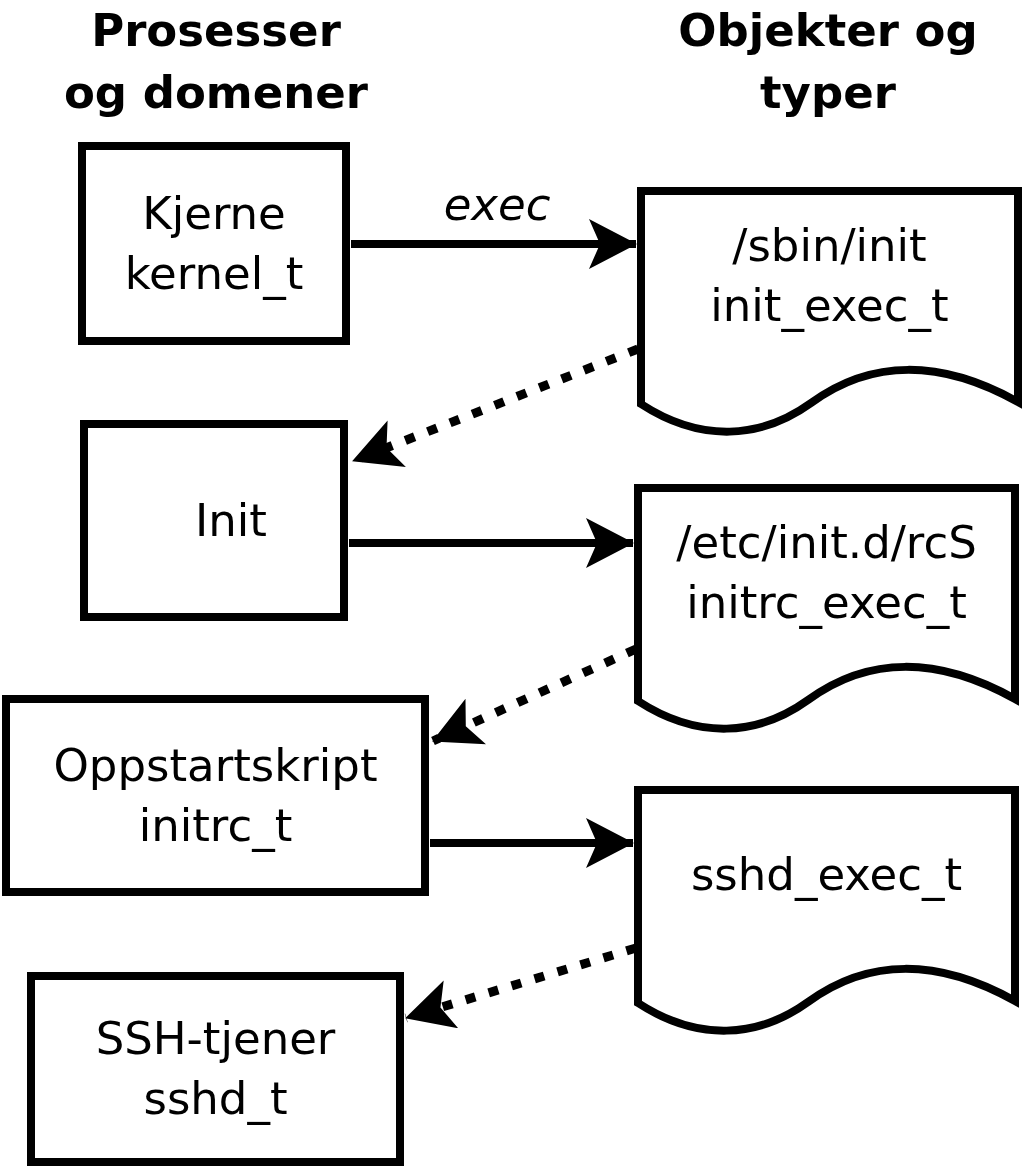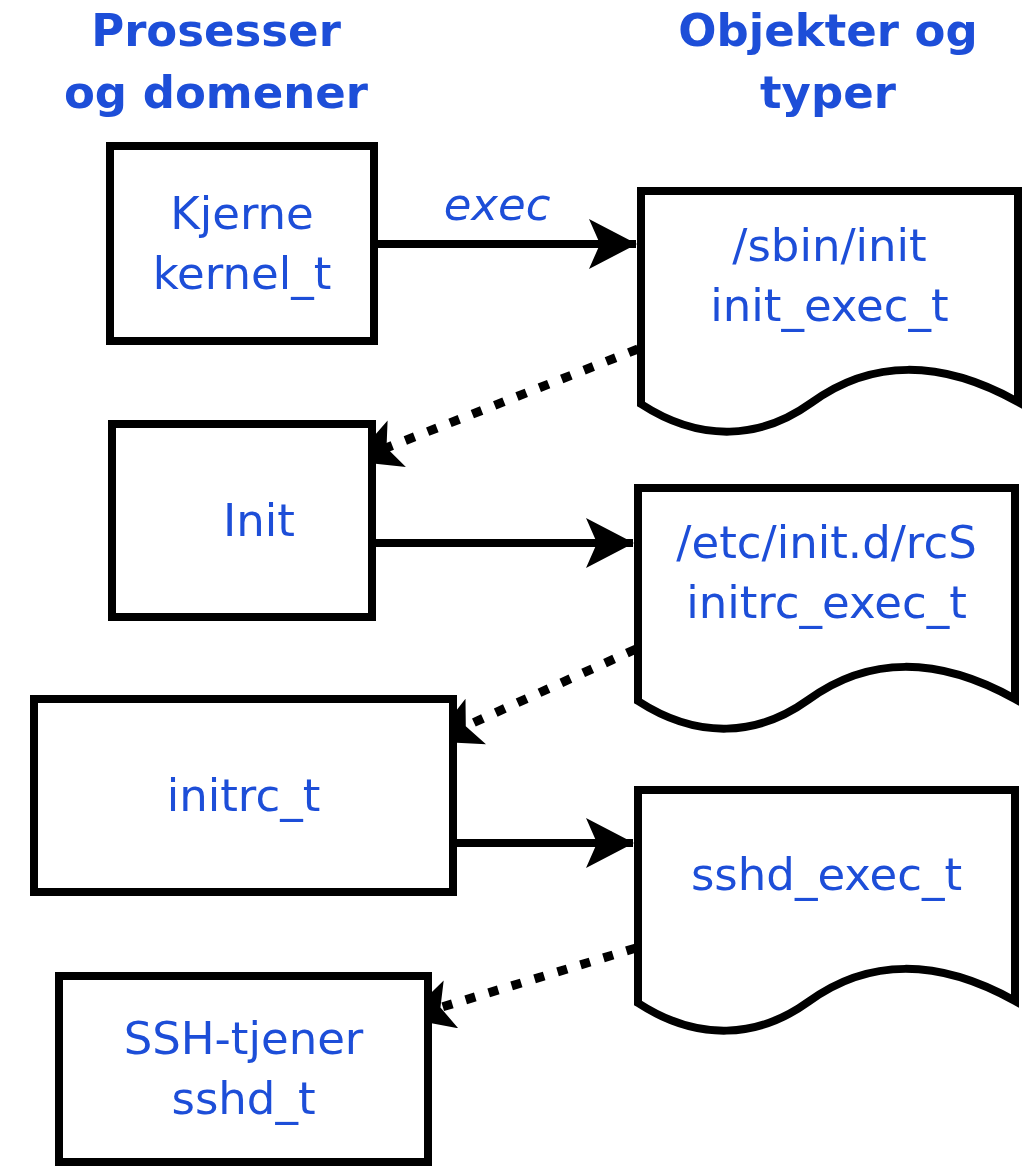--- a/index.html
+++ b/index.html
@@ -5,21 +5,21 @@
   html, body {
     margin: 0;
     padding: 0;
     background: #ffffff;
   }
   .canvas {
     position: relative;
     width: 1024px;
     height: 1173px;
     background: #ffffff;
-    color: #1d4ed8;
+    color: #000000;
     font-family: "DejaVu Sans", "Liberation Sans", sans-serif;
     overflow: hidden;
   }
   .diagram-svg {
     position: absolute;
     left: 0;
     top: 0;
     width: 1024px;
     height: 1173px;
   }
@@ -40,21 +40,20 @@
     border: 8px solid #000000;
     background: #ffffff;
     display: flex;
     flex-direction: column;
     align-items: center;
     justify-content: center;
     font-size: 45px;
     line-height: 60px;
     text-align: center;
     white-space: nowrap;
-    margin-left: 28px;
   }
   .box-kjerne        { left: 78px; top: 142px;  width: 272px; height: 203px; }
   .box-init          { left: 80px; top: 420px;  width: 268px; height: 201px; padding-left: 34px; }
   .box-oppstartskript{ left: 2px;  top: 695px;  width: 427px; height: 201px; }
   .box-ssh           { left: 27px; top: 972px;  width: 377px; height: 194px; }
   .doc-text {
     position: absolute;
     width: 377px;
     height: 160px;
     display: flex;
@@ -115,20 +114,21 @@
   </div>
 
   <div class="process-box box-kjerne">
     <div>Kjerne</div>
     <div>kernel_t</div>
   </div>
   <div class="process-box box-init">
     <div>Init</div>
   </div>
   <div class="process-box box-oppstartskript">
+    <div>Oppstartskript</div>
     <div>initrc_t</div>
   </div>
   <div class="process-box box-ssh">
     <div>SSH-tjener</div>
     <div>sshd_t</div>
   </div>
 
   <div class="doc-text doc-text-1">
     <div>/sbin/init</div>
     <div>init_exec_t</div>

